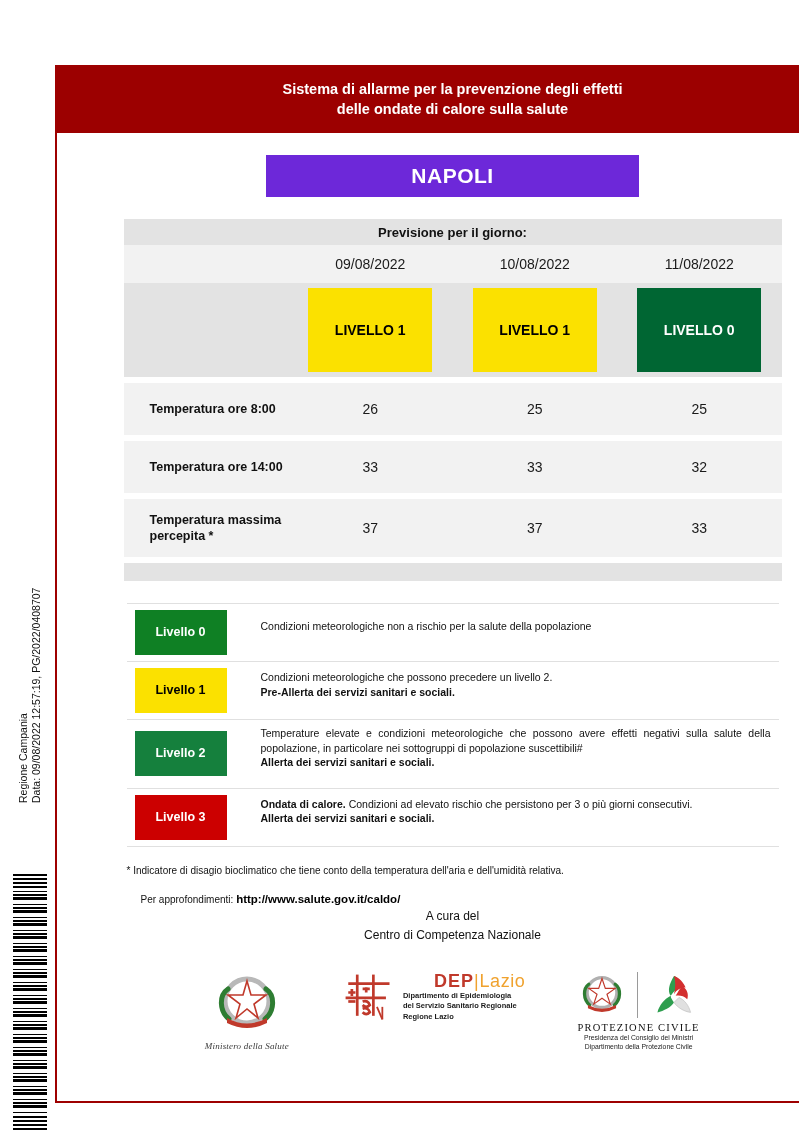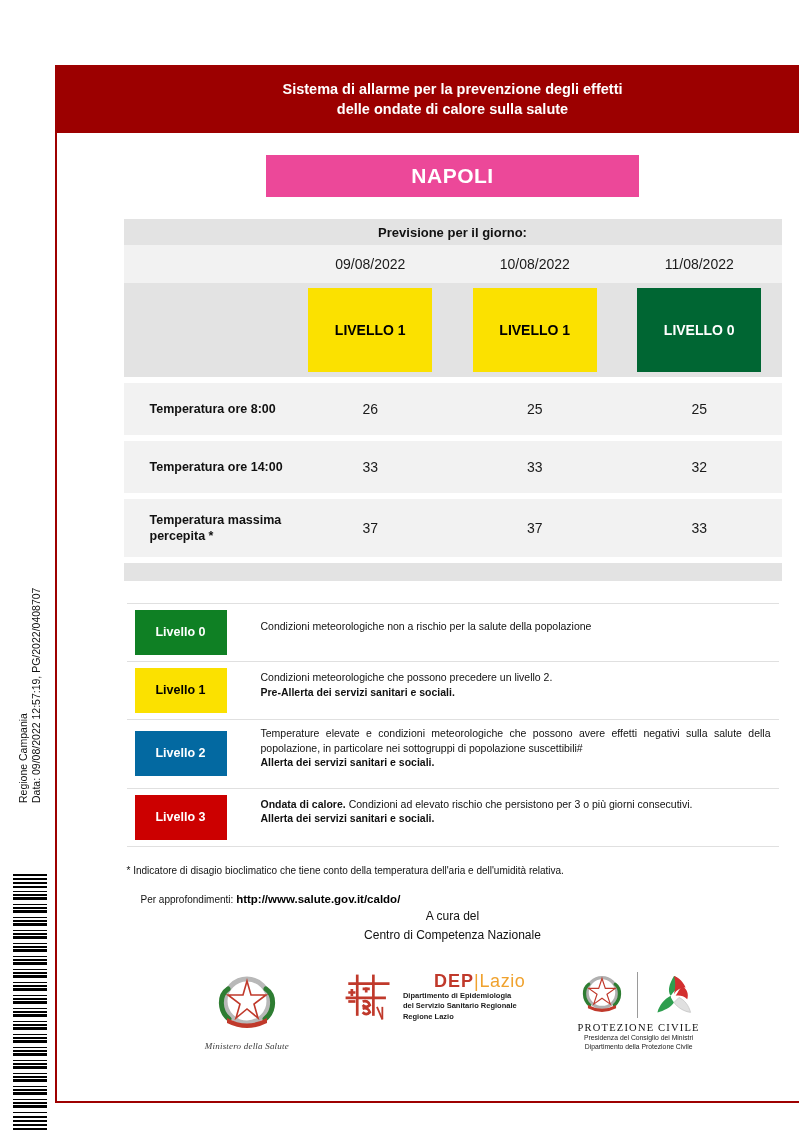--- a/index.html
+++ b/index.html
@@ -90,21 +90,21 @@
     padding: 12px 10px 14px 10px;
   }
   .doc-header .hl { display: block; }
 
   .city-wrap {
     text-align: center;
     padding: 22px 0 16px 0;
   }
   .city-badge {
     display: inline-block;
-    background: #ec4899;
+    background: #6d28d9;
     color: #ffffff;
     font-size: 21px;
     font-weight: bold;
     letter-spacing: 0.5px;
     padding: 9px 0;
     width: 373px;
     text-align: center;
   }
 
   
@@ -191,21 +191,21 @@
     width: 92px;
     height: 45px;
     line-height: 45px;
     text-align: center;
     font-size: 12.5px;
     font-weight: bold;
     box-sizing: border-box;
   }
   .sw-0 { background: #0a8018; background: #0f8024; color: #ffffff; }
   .sw-1 { background: #fbe100; color: #000000; }
-  .sw-2 { background: #0369a1; color: #ffffff; }
+  .sw-2 { background: #15803d; color: #ffffff; }
   .sw-3 { background: #cc0000; color: #ffffff; }
   .legend td.desc {
     padding: 6px 8px 18px 18px;
     font-size: 10.5px;
     line-height: 14.5px;
     color: #111;
   }
   .legend .justify { text-align: justify; }
   .legend .strong { font-weight: bold; }
 

